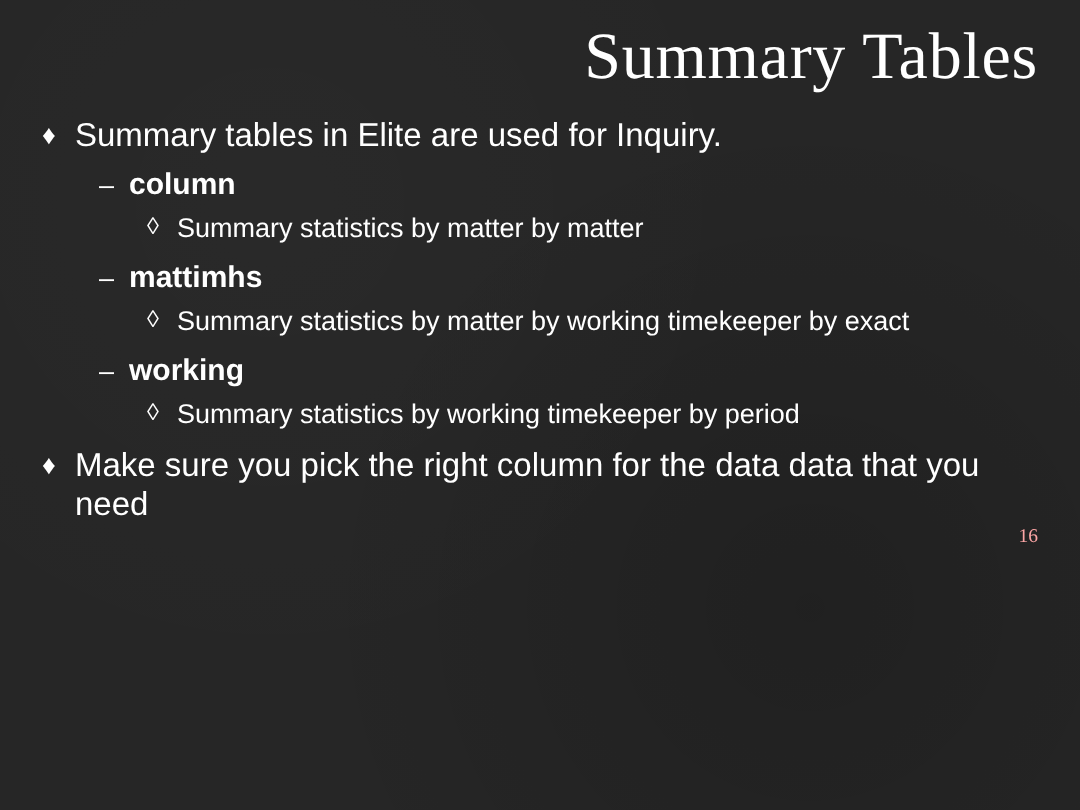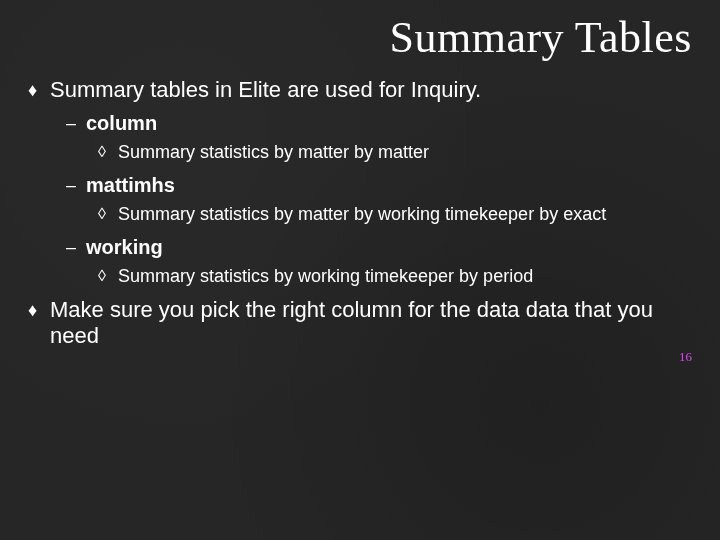--- a/index.html
+++ b/index.html
@@ -85,21 +85,21 @@
   }
   .lvl3 .text {
     flex: 1;
     line-height: 22px;
   }
   .page-number {
     position: absolute;
     right: 28px;
     bottom: 14px;
     font-size: 13px;
-    color: #d946ef;
+    color: #fca5a5;
     font-family: Georgia, 'Times New Roman', serif;
   }
 </style>
 </head>
 <body>
 
 <div class="slide">
 
   <h1 class="title">Summary Tables</h1>
 

